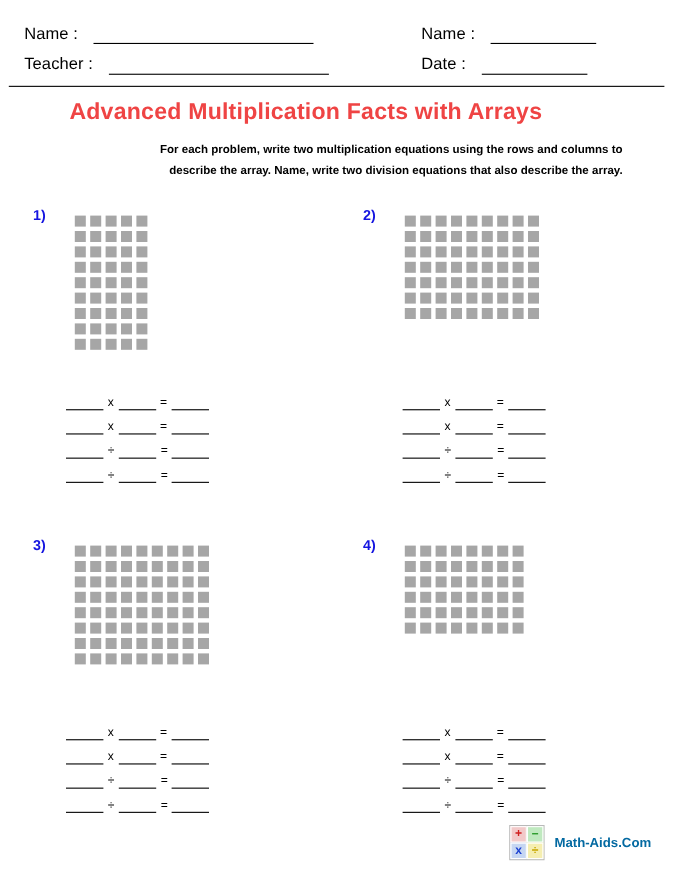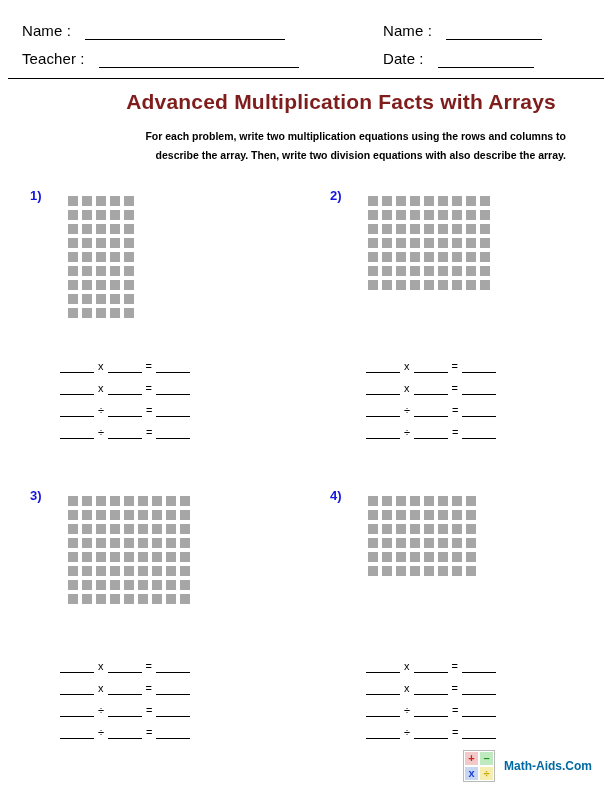--- a/index.html
+++ b/index.html
@@ -25,22 +25,22 @@
   #row-date{left:383px;top:34px;}
 
   .blank-long{width:200px;}
   .blank-short{width:96px;}
 
   .divider{position:absolute;left:8px;top:78px;width:596px;height:0;border-top:1.7px solid #000;}
 
   
   .title{
     position:absolute;left:0;top:90px;width:556px;
-    text-align:right;
-    font-size:21px;font-weight:bold;color:#7f1d1d;
+    text-align:center;
+    font-size:21px;font-weight:bold;color:#ef4444;
     letter-spacing:.2px;
   }
 
   .instructions{
     position:absolute;left:46px;top:127px;width:520px;
     font-size:10.5px;font-weight:bold;line-height:19px;color:#000;
     text-align:right;
   }
   .instructions .line2{display:block;padding-left:6px;}
 
@@ -109,21 +109,21 @@
     </div>
 
   </div>
 
   <div class="divider"></div>
 
   <div class="title">Advanced Multiplication Facts with Arrays</div>
 
   <div class="instructions">
     <span>For each problem, write two multiplication equations using the rows and columns to</span>
-    <span class="line2">describe the array. Then, write two division equations with also describe the array.</span>
+    <span class="line2">describe the array. Name, write two division equations that also describe the array.</span>
   </div>
 
   <div id="problems-layer">
       <div class="problem" style="left: 30px; top: 188px;">
         <div class="prob-num">1)</div>
         <div class="array" style="left: 38px; top: 8px;">
           <div class="arr-row"><span class="cell"></span><span class="cell"></span><span class="cell"></span><span class="cell"></span><span class="cell"></span></div>
           <div class="arr-row"><span class="cell"></span><span class="cell"></span><span class="cell"></span><span class="cell"></span><span class="cell"></span></div>
           <div class="arr-row"><span class="cell"></span><span class="cell"></span><span class="cell"></span><span class="cell"></span><span class="cell"></span></div>
           <div class="arr-row"><span class="cell"></span><span class="cell"></span><span class="cell"></span><span class="cell"></span><span class="cell"></span></div>

